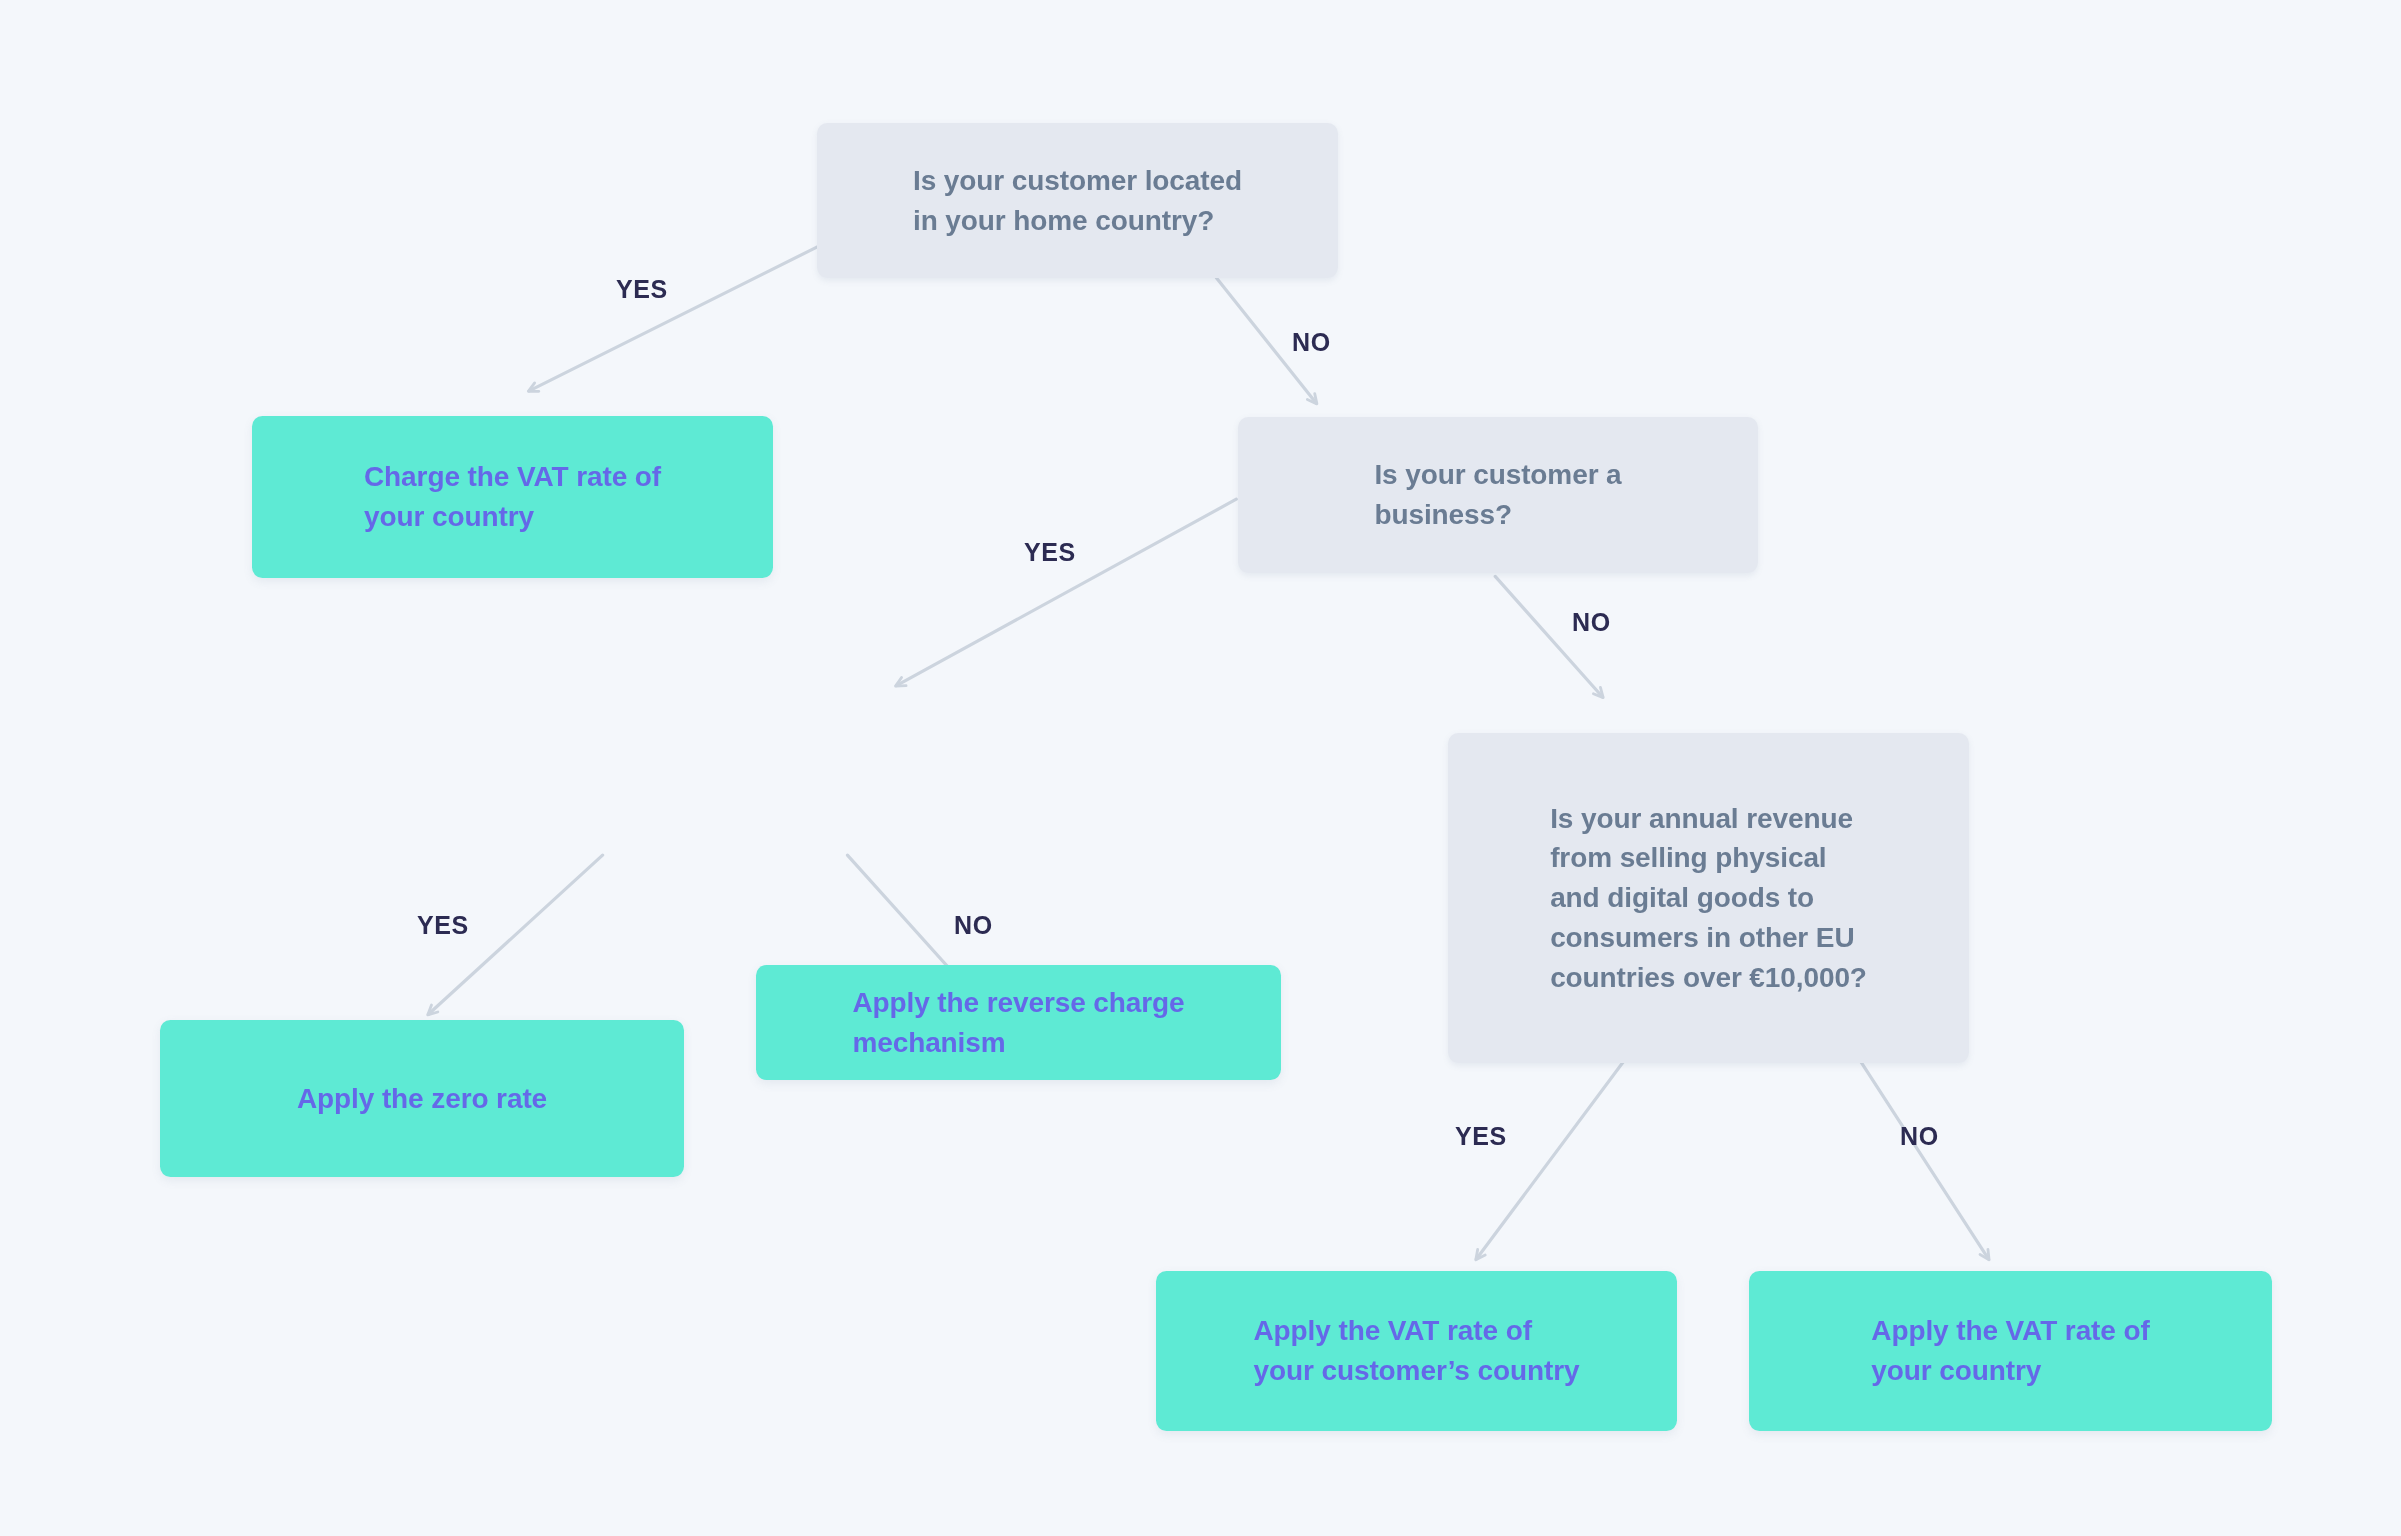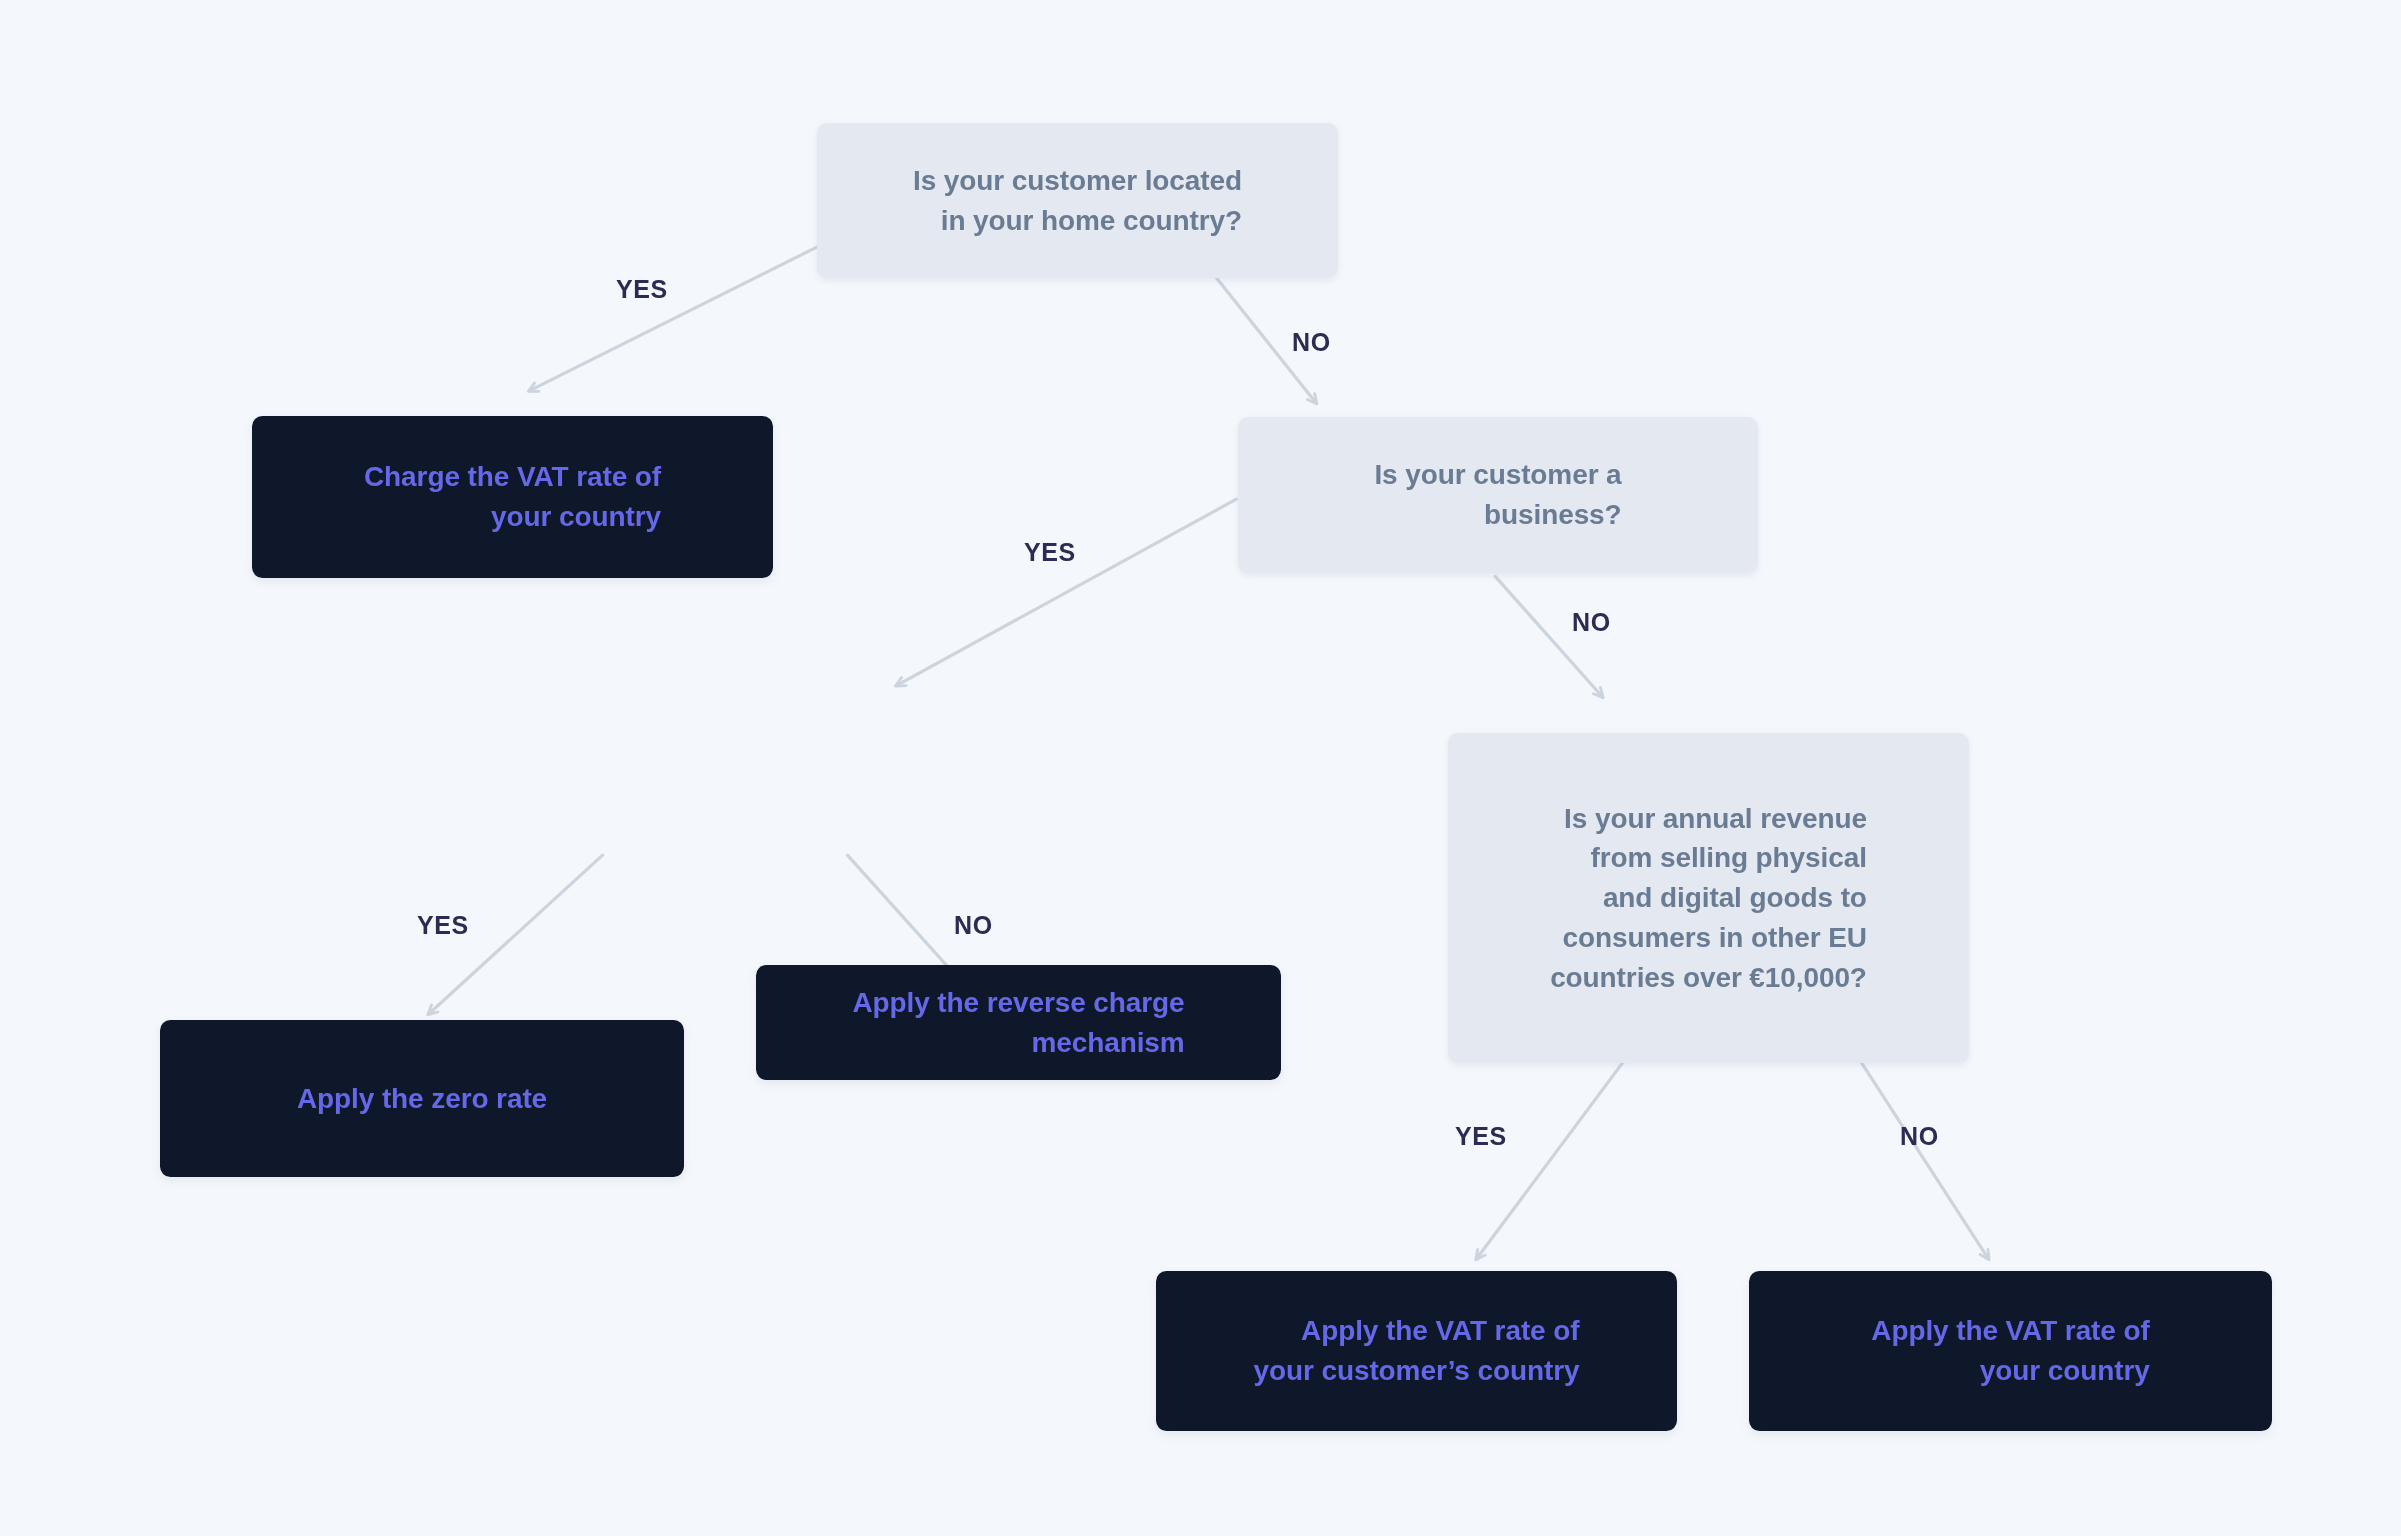--- a/index.html
+++ b/index.html
@@ -27,35 +27,35 @@
     width: 2401px;
     height: 1537px;
     pointer-events: none;
   }
   .node {
     position: absolute;
     box-sizing: border-box;
     display: flex;
     align-items: center;
     justify-content: center;
-    text-align: right;
+    text-align: left;
     border-radius: 10.4px;
     line-height: 1.42;
     white-space: pre-line;
   }
   .node.question {
     background: #e4e8f0;
     color: #6a7c93;
     font-weight: 700;
     font-size: 28px;
     letter-spacing: -0.1px;
     box-shadow: 0 2.8px 6.6px rgba(100, 120, 150, 0.10);
   }
   .node.outcome {
-    background: #0f172a;
+    background: #5eead4;
     color: #6568e8;
     font-weight: 700;
     font-size: 28px;
     letter-spacing: -0.1px;
     box-shadow: 0 3.8px 9.4px rgba(100, 120, 150, 0.10);
   }
   .edge-label {
     position: absolute;
     color: #2c2b52;
     font-weight: 700;

